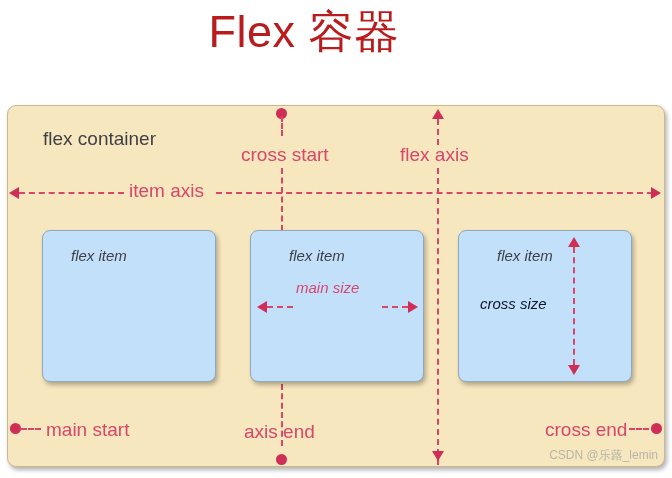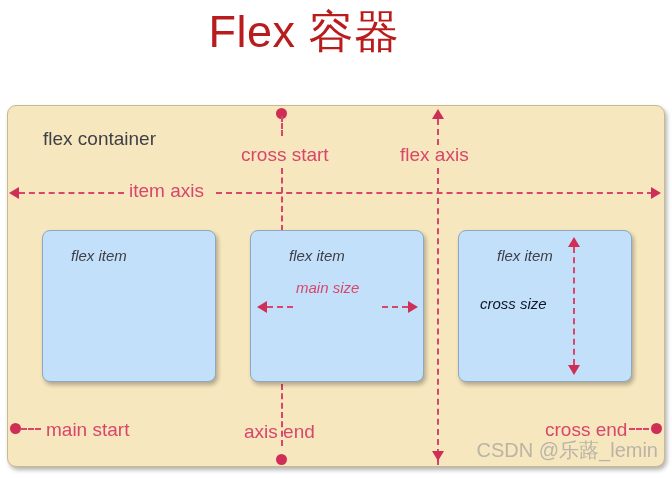--- a/index.html
+++ b/index.html
@@ -112,21 +112,21 @@
     position: absolute;
     font-size: 15px;
     color: #3f3f46;
     white-space: nowrap;
   }
 
   #watermark {
     position: absolute;
     right: 6px;
     bottom: 2px;
-    font-size: 20px;
+    font-size: 12px;
     color: #b9b4a6;
     white-space: nowrap;
   }
 </style>
 </head>
 <body>
 
 <div id="page-title">Flex 容器</div>
 
 <div id="flex-container">

